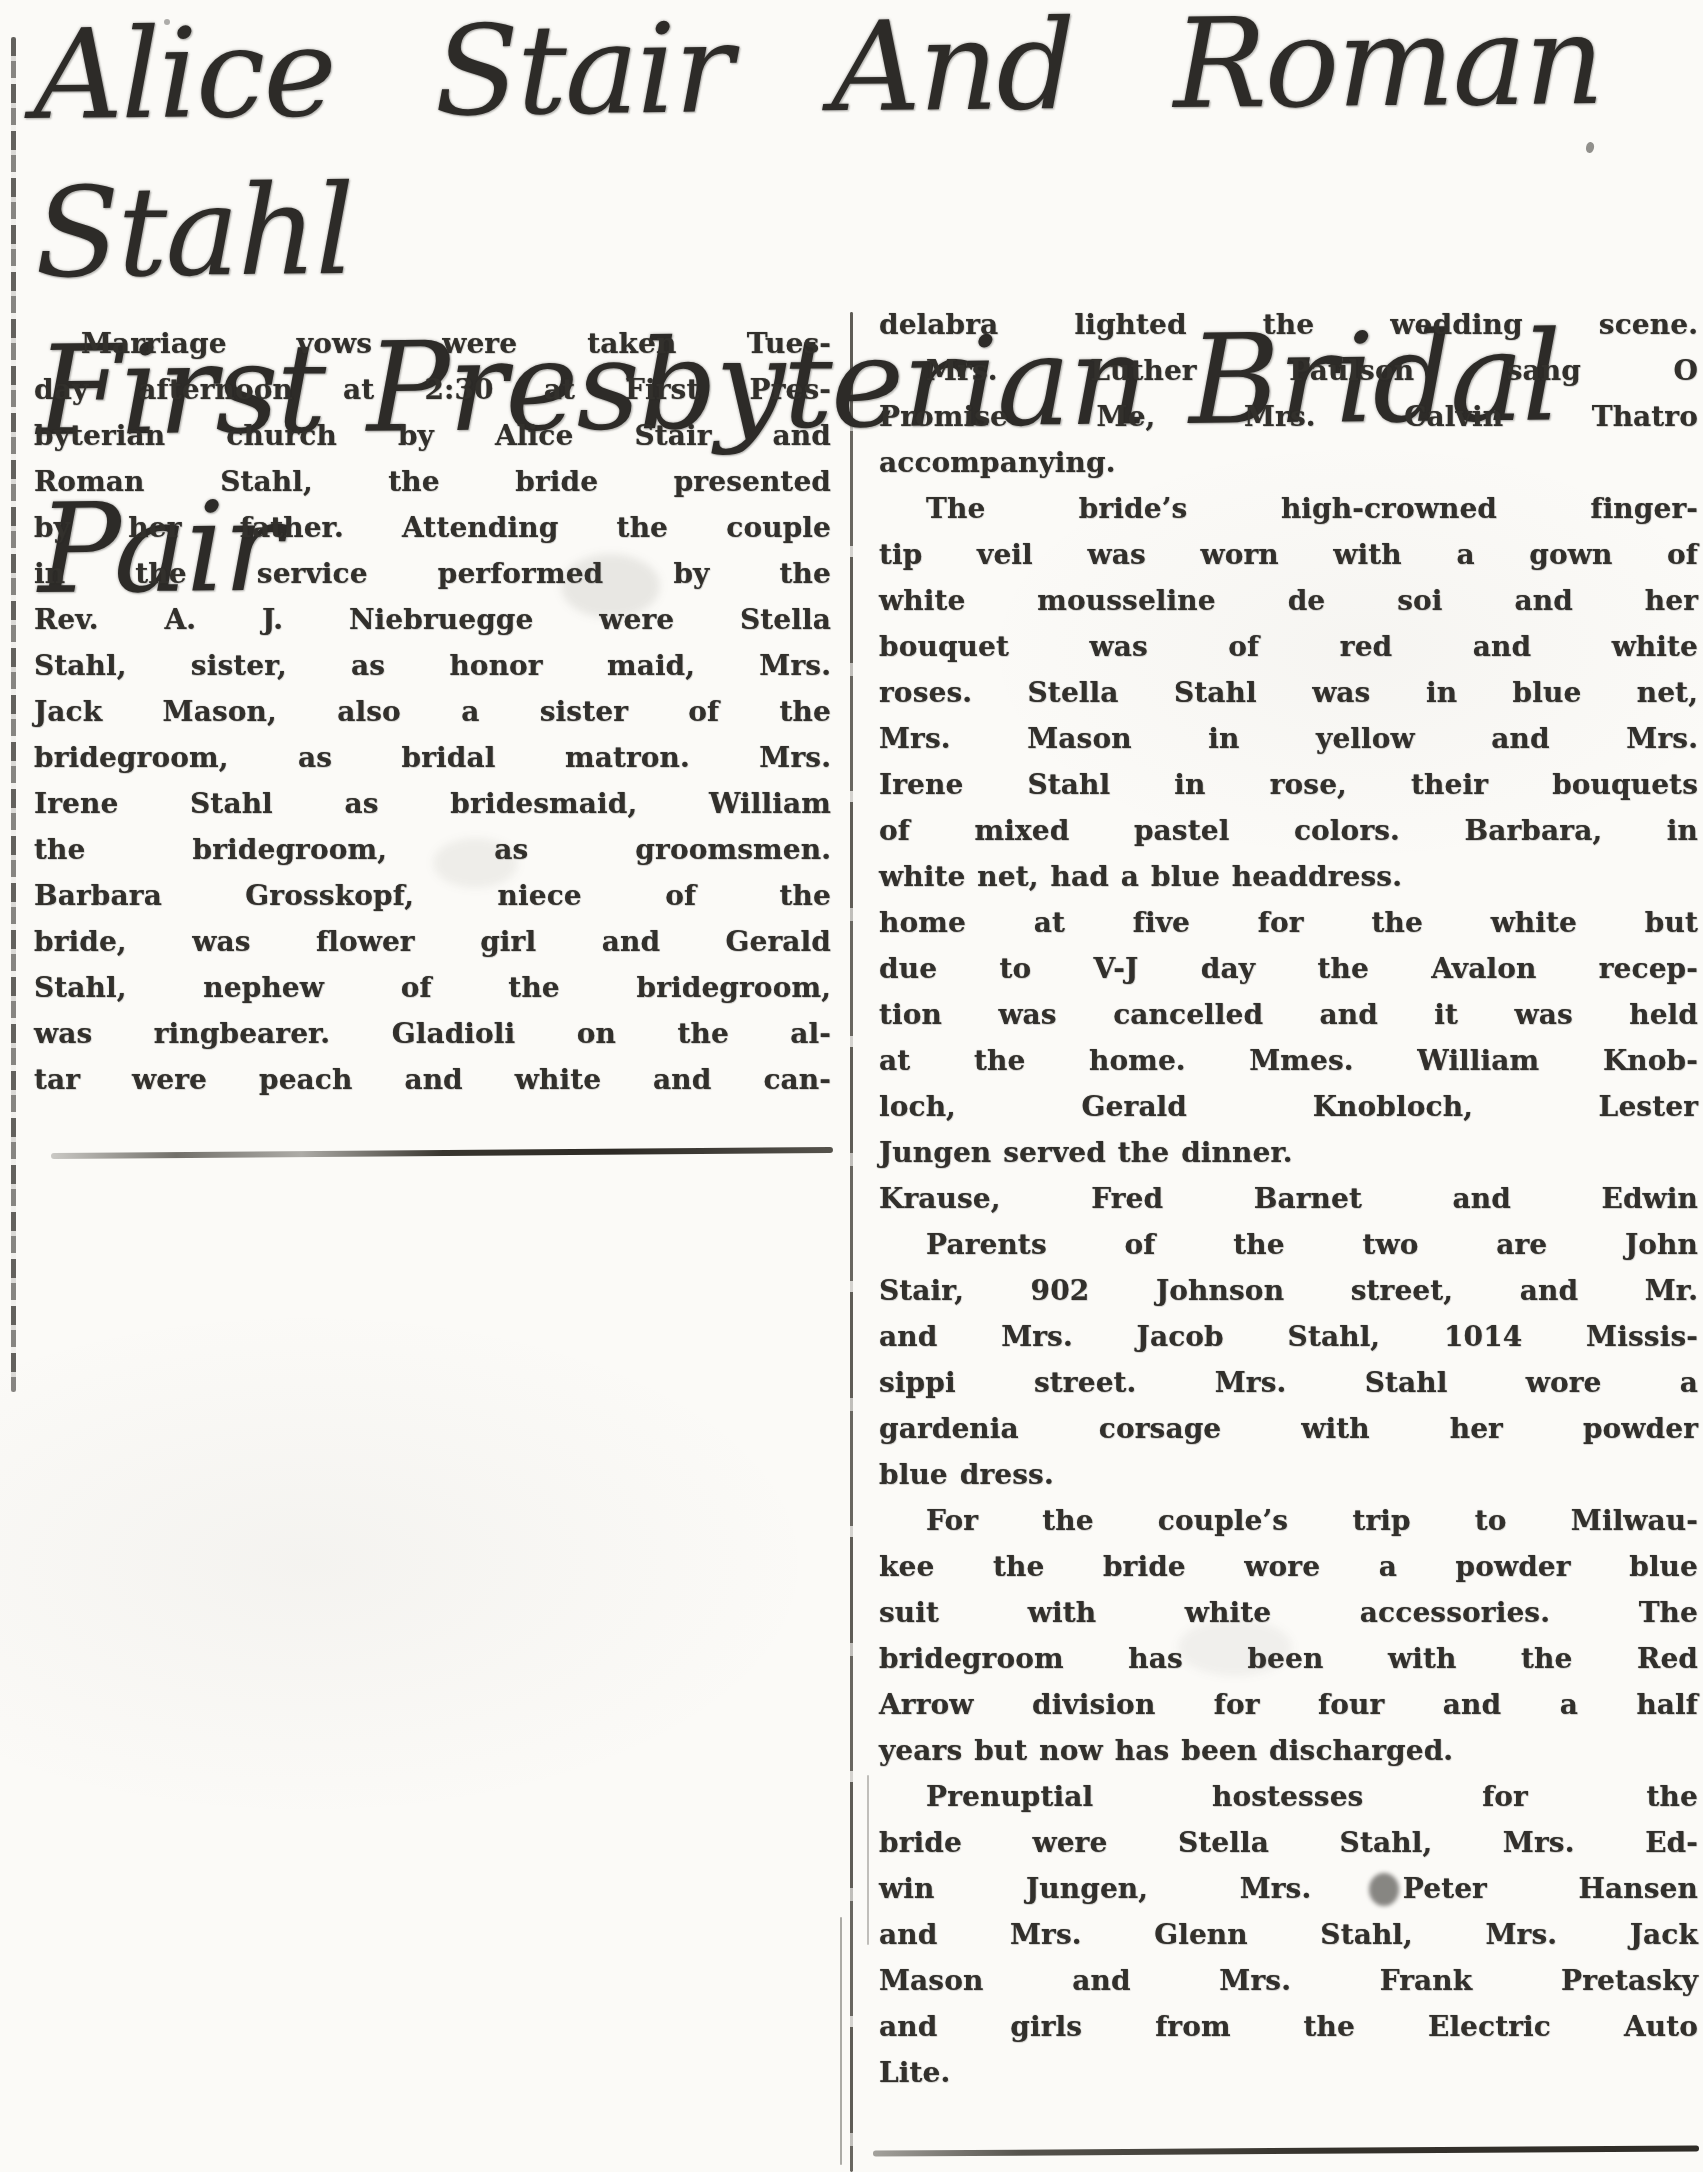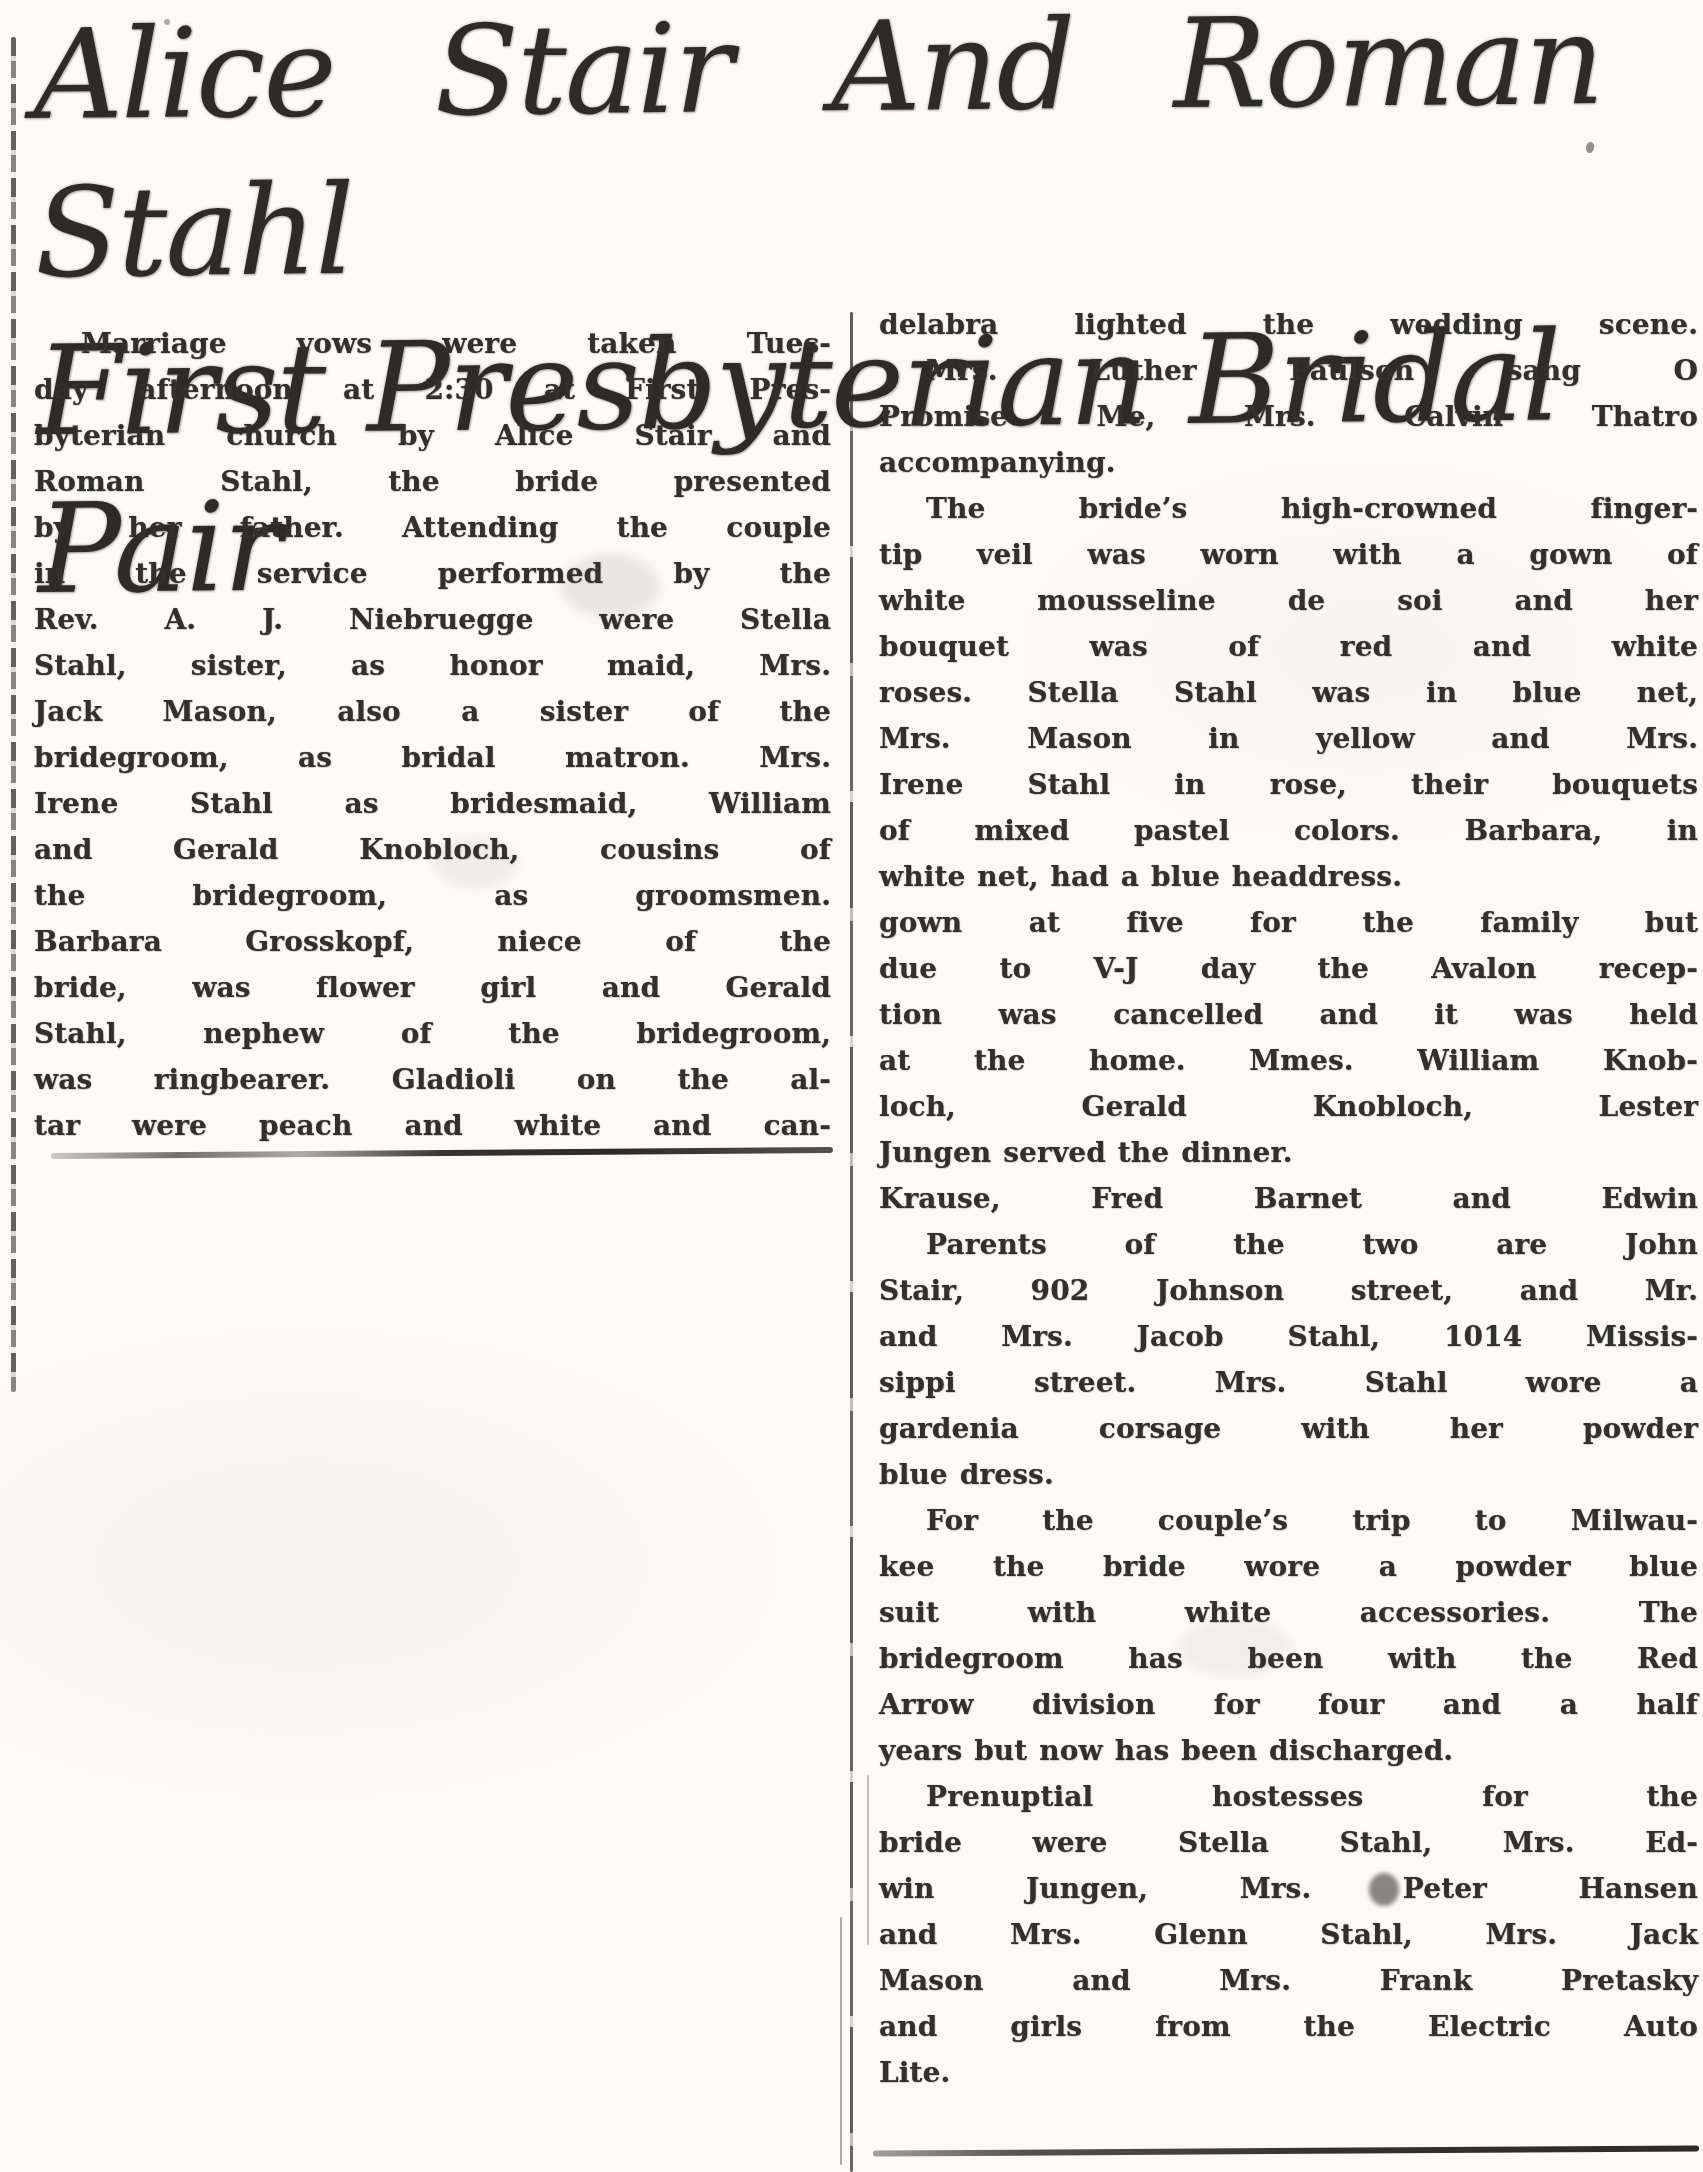--- a/index.html
+++ b/index.html
@@ -118,21 +118,20 @@
       <div class="line">day afternoon at 2:30 at First Pres-</div>
       <div class="line">byterian church by Alice Stair and</div>
       <div class="line">Roman Stahl, the bride presented</div>
       <div class="line">by her father. Attending the couple</div>
       <div class="line">in the service performed by the</div>
       <div class="line">Rev. A. J. Niebruegge were Stella</div>
       <div class="line">Stahl, sister, as honor maid, Mrs.</div>
       <div class="line">Jack Mason, also a sister of the</div>
       <div class="line">bridegroom, as bridal matron. Mrs.</div>
       <div class="line">Irene Stahl as bridesmaid, William</div>
-      <div class="line">and Gerald Knobloch, cousins of</div>
       <div class="line">the bridegroom, as groomsmen.</div>
       <div class="line">Barbara Grosskopf, niece of the</div>
       <div class="line">bride, was flower girl and Gerald</div>
       <div class="line">Stahl, nephew of the bridegroom,</div>
       <div class="line">was ringbearer. Gladioli on the al-</div>
       <div class="line">tar were peach and white and can-</div>
     </div>
   <div class="col right" id="right-column">
       <div class="line">delabra lighted the wedding scene.</div>
       <div class="line indent">Mrs. Luther Paulson sang O</div>
@@ -140,21 +139,21 @@
       <div class="line end">accompanying.</div>
       <div class="line indent">The bride’s high-crowned finger-</div>
       <div class="line">tip veil was worn with a gown of</div>
       <div class="line">white mousseline de soi and her</div>
       <div class="line">bouquet was of red and white</div>
       <div class="line">roses. Stella Stahl was in blue net,</div>
       <div class="line">Mrs. Mason in yellow and Mrs.</div>
       <div class="line">Irene Stahl in rose, their bouquets</div>
       <div class="line">of mixed pastel colors. Barbara, in</div>
       <div class="line end">white net, had a blue headdress.</div>
-      <div class="line">gown at five for the family but</div>
+      <div class="line">home at five for the white but</div>
       <div class="line">due to V-J day the Avalon recep-</div>
       <div class="line">tion was cancelled and it was held</div>
       <div class="line">at the home. Mmes. William Knob-</div>
       <div class="line">loch, Gerald Knobloch, Lester</div>
       <div class="line end">Jungen served the dinner.</div>
       <div class="line">Krause, Fred Barnet and Edwin</div>
       <div class="line indent">Parents of the two are John</div>
       <div class="line">Stair, 902 Johnson street, and Mr.</div>
       <div class="line">and Mrs. Jacob Stahl, 1014 Missis-</div>
       <div class="line">sippi street. Mrs. Stahl wore a</div>

